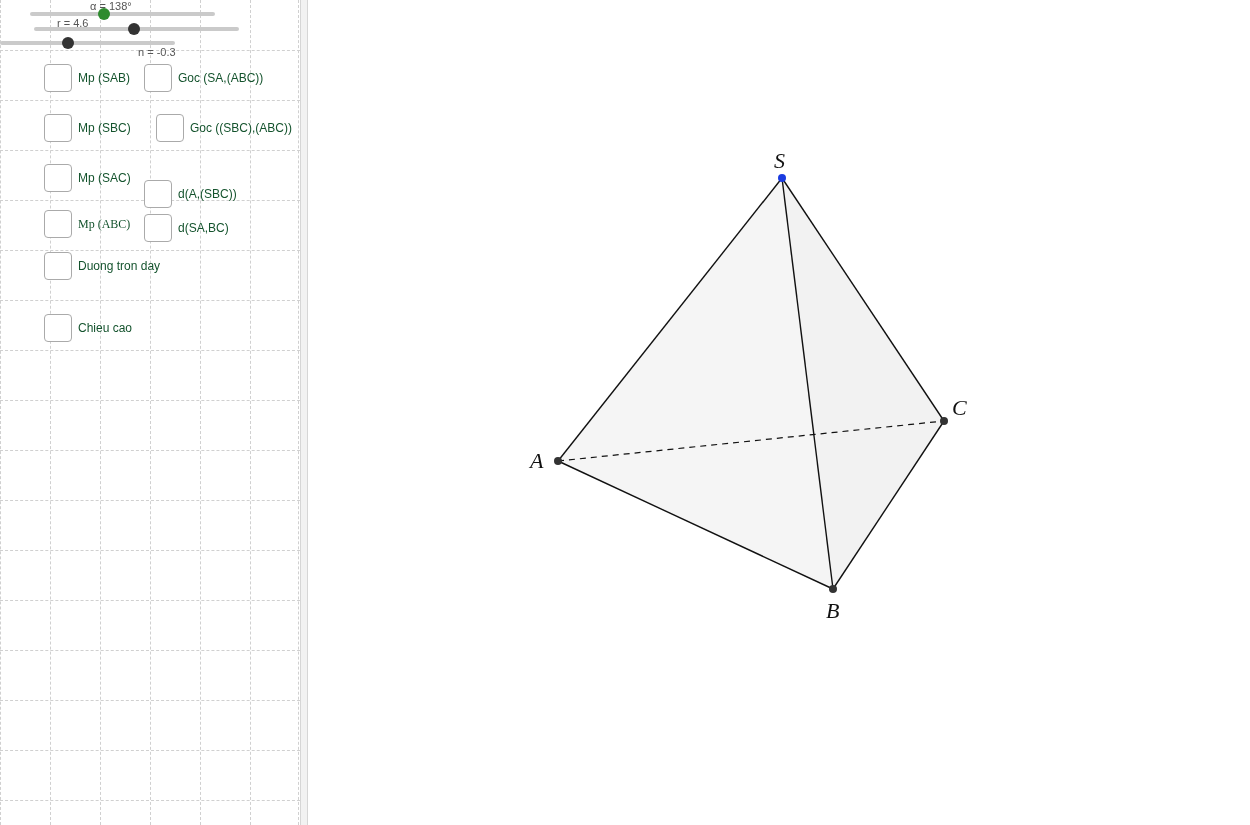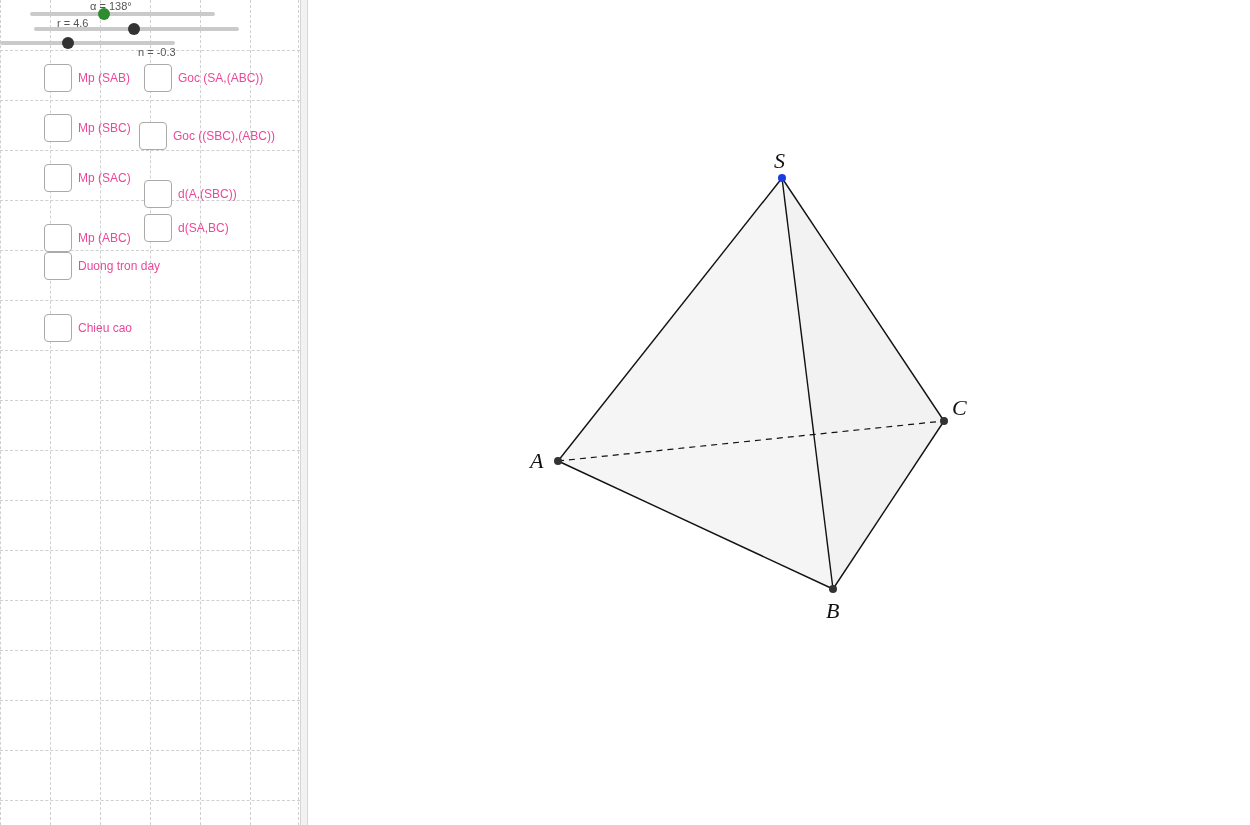--- a/index.html
+++ b/index.html
@@ -68,21 +68,21 @@
   .slider-thumb.green {
     background: #2e8b2e;
   }
   .checkbox-row {
     position: absolute;
     left: 44px;
     height: 28px;
     display: flex;
     align-items: center;
     font-size: 12px;
-    color: #ec4899;
+    color: #14532d;
     white-space: nowrap;
   }
   .checkbox-box {
     width: 26px;
     height: 26px;
     border: 1px solid #aaa;
     border-radius: 4px;
     background: #fff;
     margin-right: 6px;
     flex: 0 0 auto;
@@ -164,35 +164,35 @@
   </div>
   <div class="checkbox-row" style="top:64px; left:144px;">
     <div class="checkbox-box"></div>
     <span>Goc (SA,(ABC))</span>
   </div>
 
   <div class="checkbox-row" style="top:114px;">
     <div class="checkbox-box"></div>
     <span>Mp (SBC)</span>
   </div>
-  <div class="checkbox-row" style="top:114px; left:139px;margin-top:8px;">
+  <div class="checkbox-row" style="top:114px; left:156px;">
     <div class="checkbox-box"></div>
     <span>Goc ((SBC),(ABC))</span>
   </div>
 
   <div class="checkbox-row" style="top:164px;">
     <div class="checkbox-box"></div>
     <span>Mp (SAC)</span>
   </div>
   <div class="checkbox-row" style="top:164px; left:144px;margin-top:16px;">
     <div class="checkbox-box"></div>
     <span>d(A,(SBC))</span>
   </div>
 
-  <div class="checkbox-row" style="top:224px;">
+  <div class="checkbox-row" style="top:210px;font-family:Liberation Serif, serif;">
     <div class="checkbox-box"></div>
     <span>Mp (ABC)</span>
   </div>
   <div class="checkbox-row" style="top:214px; left:144px;">
     <div class="checkbox-box"></div>
     <span>d(SA,BC)</span>
   </div>
 
   <div class="checkbox-row" style="top:252px;">
     <div class="checkbox-box"></div>

